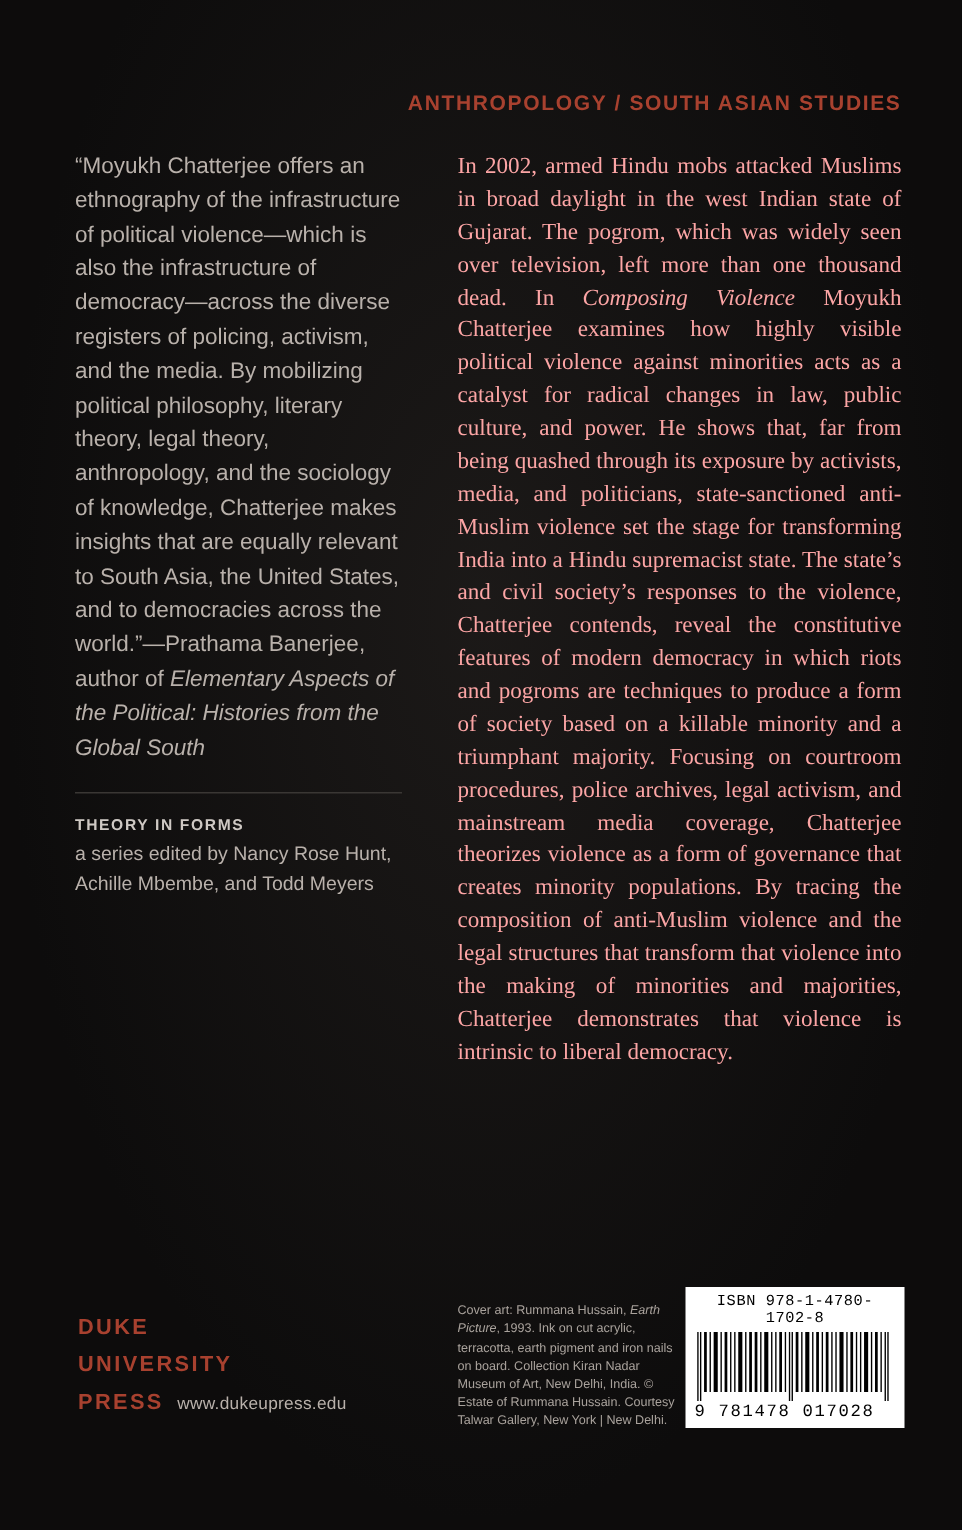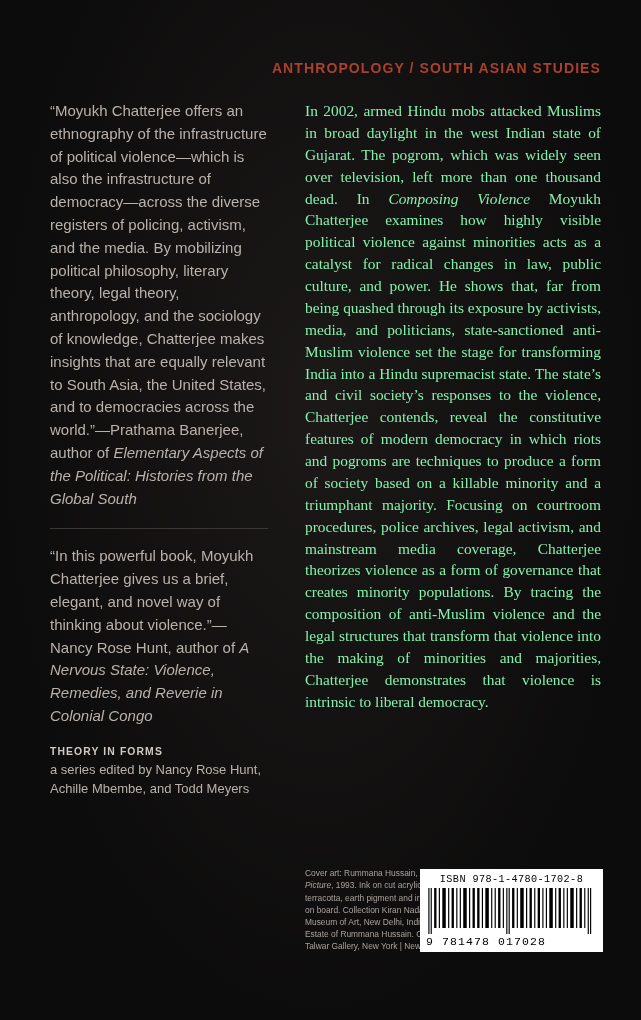--- a/index.html
+++ b/index.html
@@ -84,21 +84,21 @@
   .right-col {
     position: absolute;
     left: 305px;
     top: 100px;
     width: 296px;
   }
   .description {
     font-family: "Liberation Serif", serif;
     font-size: 15.4px;
     line-height: 1.42;
-    color: #86efac;
+    color: #fca5a5;
     margin: 0;
     text-align: justify;
     hyphens: auto;
   }
   .description .it { font-style: italic; }
 
   
   .publisher {
     position: absolute;
     left: 52px;
@@ -128,21 +128,21 @@
     font-size: 8.4px;
     line-height: 1.44;
     color: #a9a29c;
   }
   .cover-art .it { font-style: italic; }
 
   .isbn-box {
     position: absolute;
     right: 38px;
     bottom: 68px;
-    width: 183px;
+    width: 146px;
     background: #ffffff;
     padding: 5px 6px 4px 6px;
     box-sizing: border-box;
   }
   .isbn-text {
     font-family: "Liberation Mono", monospace;
     font-size: 10.2px;
     color: #000;
     text-align: center;
     letter-spacing: 0.4px;
@@ -168,31 +168,35 @@
 <div class="page">
 
   <div class="category">ANTHROPOLOGY / SOUTH ASIAN STUDIES</div>
 
   <div class="left-col">
 
     <p class="blurb"><span>“Moyukh Chatterjee offers an ethnography of the infrastructure of political violence—which is also the infrastructure of democracy—across the diverse registers of policing, activism, and the media. By mobilizing political philosophy, literary theory, legal theory, anthropology, and the sociology of knowledge, Chatterjee makes insights that are equally relevant to South Asia, the United States, and to democracies across the world.”—Prathama Banerjee, author of </span><span class="it">Elementary Aspects of the Political: Histories from the Global South</span></p>
 
     <div class="rule"></div>
 
-    <p class="blurb"><span>“In this powerful book, Moyukh Chatterjee gives us a brief, elegant, and novel way of thinking about violence.”—Nancy Rose Hunt, author of </span><span class="it">A Nervous State: Violence, Remedies, and Reverie in Colonial Congo</span></p>
 
 
     <div class="series-title">THEORY IN FORMS</div>
     <p class="series-desc">a series edited by Nancy Rose Hunt, Achille Mbembe, and Todd Meyers</p>
   </div>
 
   <div class="right-col">
     <p class="description"><span>In 2002, armed Hindu mobs attacked Muslims in broad daylight in the west Indian state of Gujarat. The pogrom, which was widely seen over television, left more than one thousand dead. In </span><span class="it">Composing Violence</span><span> Moyukh Chatterjee examines how highly visible political violence against minorities acts as a catalyst for radical changes in law, public culture, and power. He shows that, far from being quashed through its exposure by activists, media, and politicians, state-sanctioned anti-Muslim violence set the stage for transforming India into a Hindu supremacist state. The state’s and civil society’s responses to the violence, Chatterjee contends, reveal the constitutive features of modern democracy in which riots and pogroms are techniques to produce a form of society based on a killable minority and a triumphant majority. Focusing on courtroom procedures, police archives, legal activism, and mainstream media coverage, Chatterjee theorizes violence as a form of governance that creates minority populations. By tracing the composition of anti-Muslim violence and the legal structures that transform that violence into the making of minorities and majorities, Chatterjee demonstrates that violence is intrinsic to liberal democracy.</span></p>
   </div>
 
+  <div class="publisher">
+    <div class="pub-line">DUKE</div>
+    <div class="pub-line">UNIVERSITY</div>
+    <div class="pub-line"><span>PRESS</span><span class="url">www.dukeupress.edu</span></div>
+  </div>
 
   <div class="cover-art"><span>Cover art: Rummana Hussain, </span><span class="it">Earth Picture</span><span>, 1993. Ink on cut acrylic, terracotta, earth pigment and iron nails on board. Collection Kiran Nadar Museum of Art, New Delhi, India. © Estate of Rummana Hussain. Courtesy Talwar Gallery, New York | New Delhi.</span></div>
 
   <div class="isbn-box">
     <div class="isbn-text">ISBN 978-1-4780-1702-8</div>
     <svg class="barcode" viewBox="0 0 147 46" preserveAspectRatio="none">
       <rect x="0" y="0" width="147" height="46" fill="#ffffff"></rect>
       <g fill="#000000">
         <rect x="2" y="0" width="1" height="46"></rect>
         <rect x="4" y="0" width="1" height="46"></rect>

